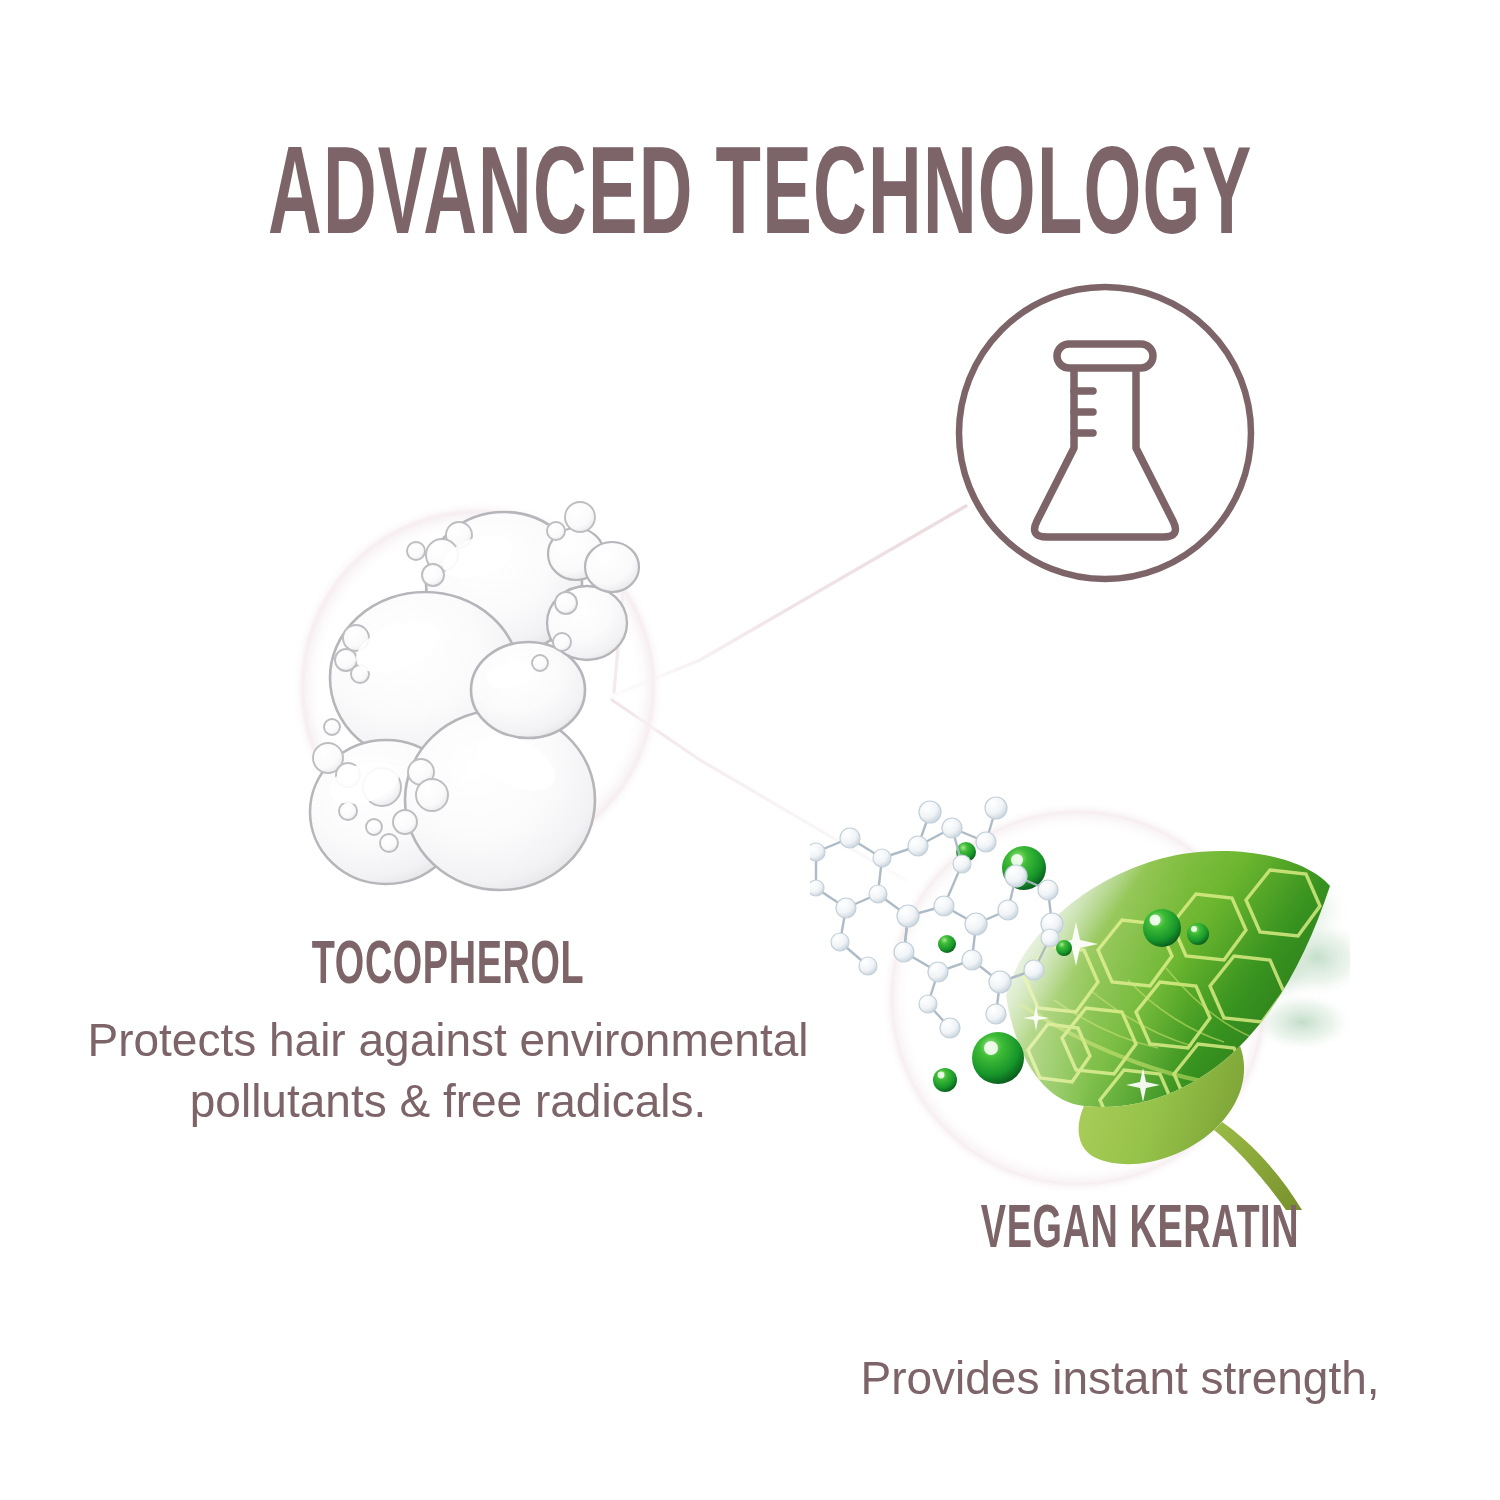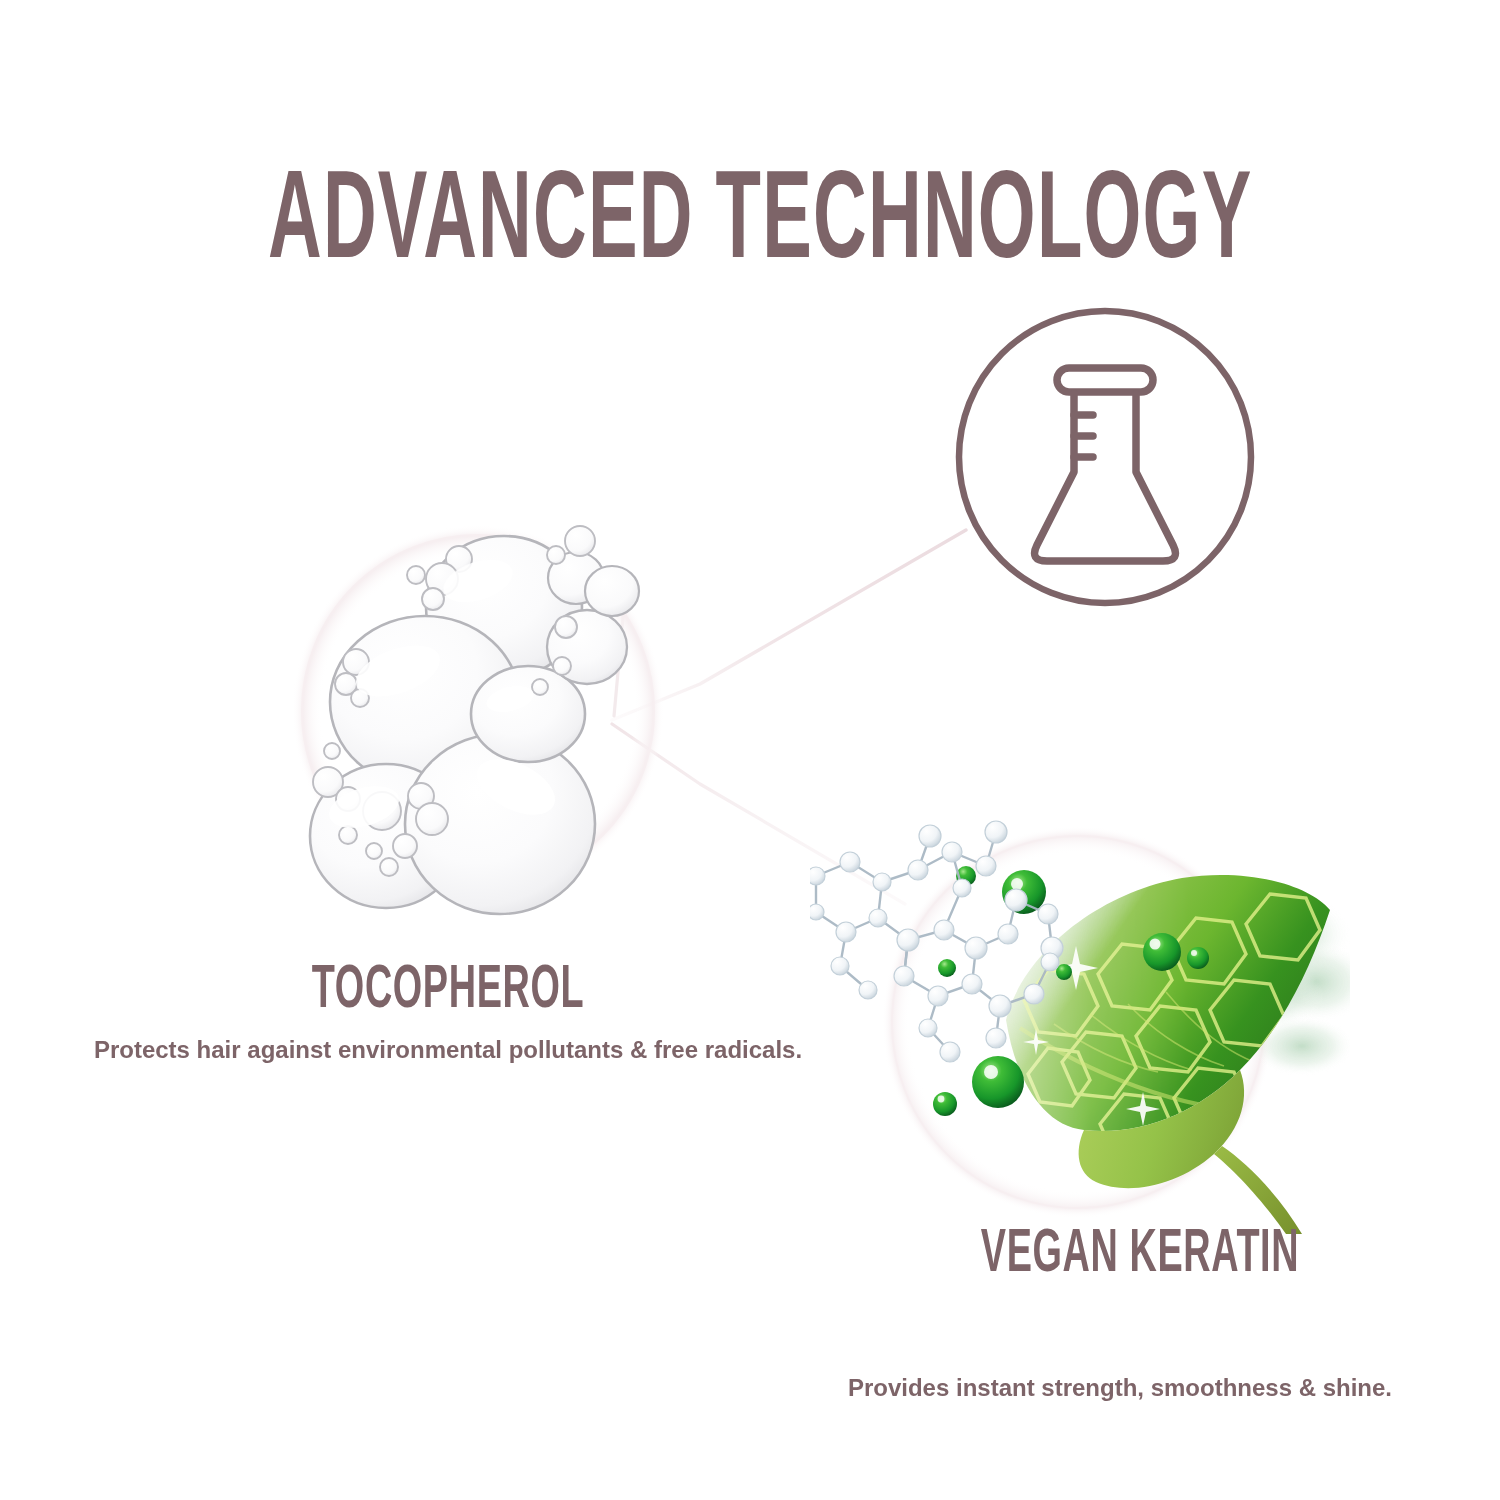--- a/index.html
+++ b/index.html
@@ -8,21 +8,20 @@
     padding: 0;
     background: #ffffff;
   }
   #page {
     position: relative;
     width: 1500px;
     height: 1415px;
     background: #ffffff;
     overflow: hidden;
     font-family: "Liberation Sans", sans-serif;
-    margin-top: 24px;
   }
 
   
   #title {
     position: absolute;
     left: 0;
     top: 128px;
     width: 1340px;
     text-align: center;
     color: #7d6468;
@@ -85,22 +84,22 @@
     line-height: 1;
     letter-spacing: 1px;
     text-align: center;
     white-space: nowrap;
     transform: scaleX(0.62);
   }
   .ing-desc {
     position: absolute;
     color: #7d6468;
     font-family: "Liberation Sans", sans-serif;
-    font-weight: bold;
-    font-size: 24px;
+    font-weight: normal;
+    font-size: 46px;
     line-height: 1.32;
     text-align: center;
   }
 
   #tocopherol-name {
     left: 0px;
     top: 932px;
     width: 896px;
     transform-origin: 50% 0;
   }

